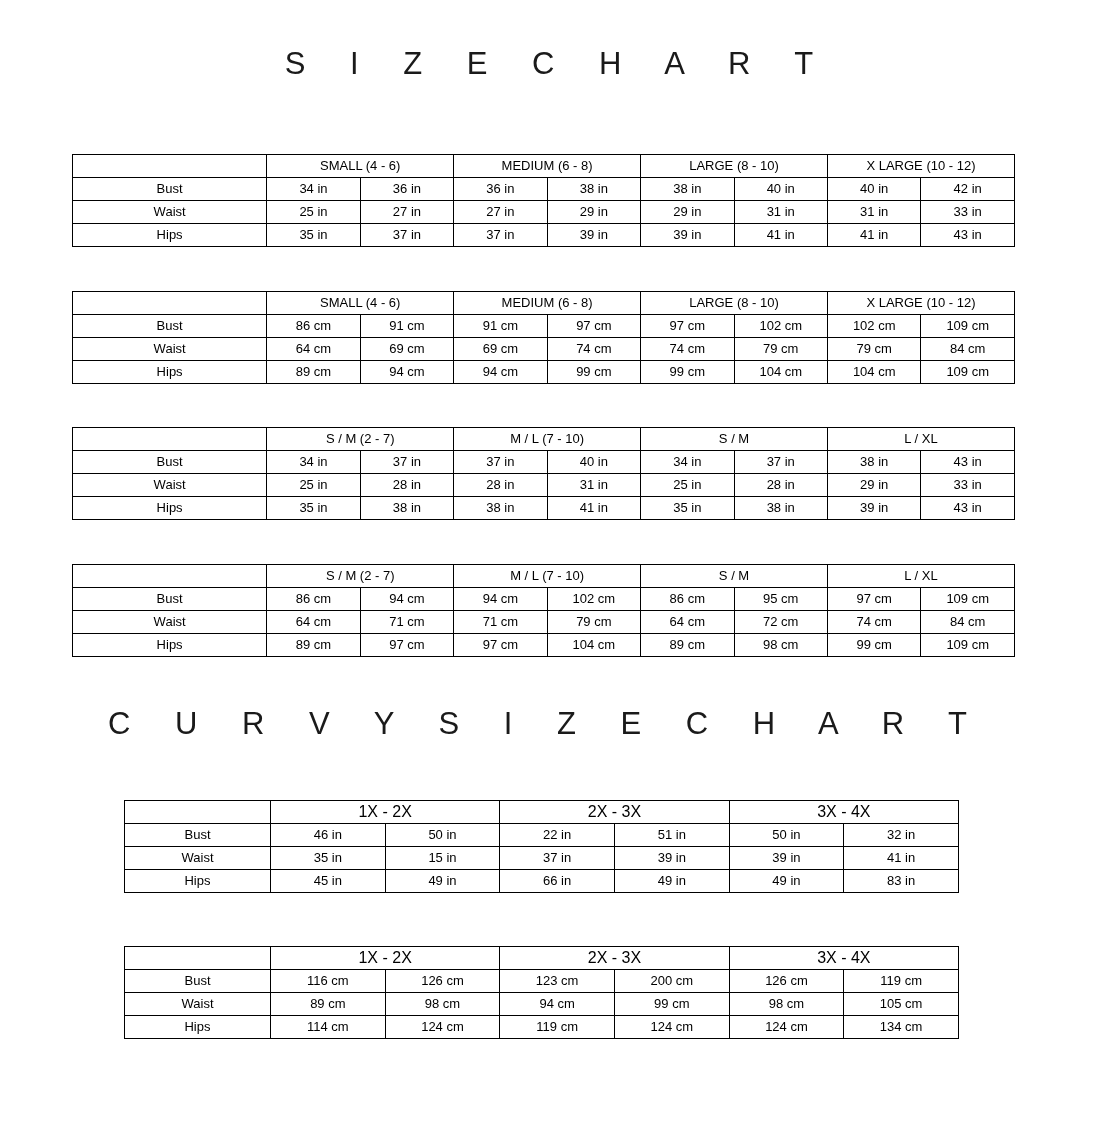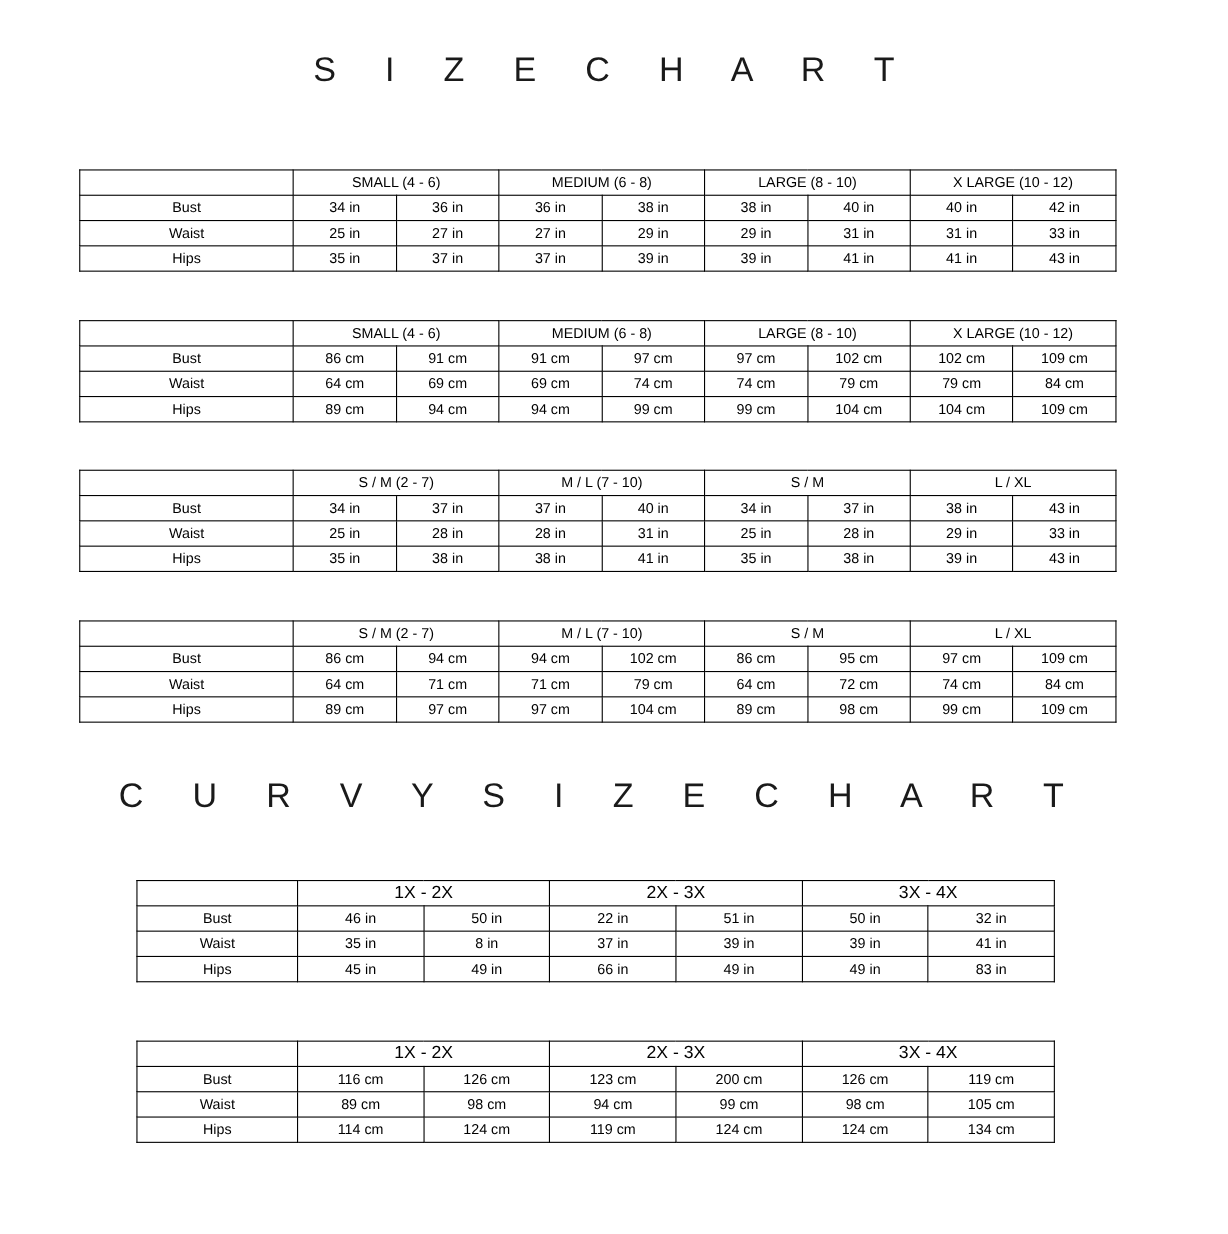--- a/index.html
+++ b/index.html
@@ -305,21 +305,21 @@
         <td class="val">46 in</td>
         <td class="val">50 in</td>
         <td class="val">22 in</td>
         <td class="val">51 in</td>
         <td class="val">50 in</td>
         <td class="val">32 in</td>
       </tr>
       <tr>
         <td class="rowlabel">Waist</td>
         <td class="val">35 in</td>
-        <td class="val">8 in</td>
+        <td class="val">15 in</td>
         <td class="val">37 in</td>
         <td class="val">39 in</td>
         <td class="val">39 in</td>
         <td class="val">41 in</td>
       </tr>
       <tr>
         <td class="rowlabel">Hips</td>
         <td class="val">45 in</td>
         <td class="val">49 in</td>
         <td class="val">66 in</td>

